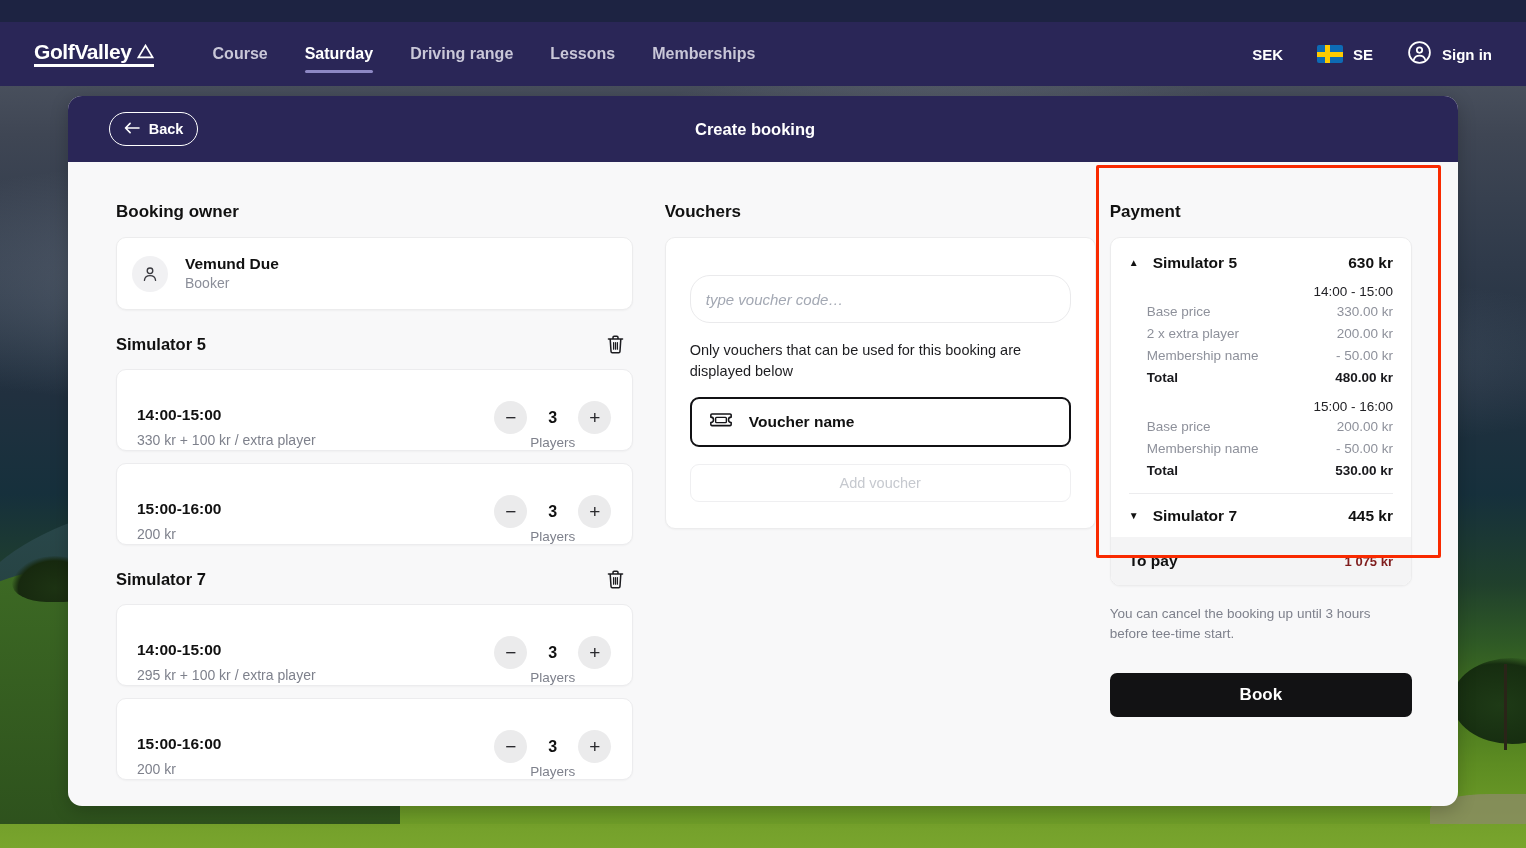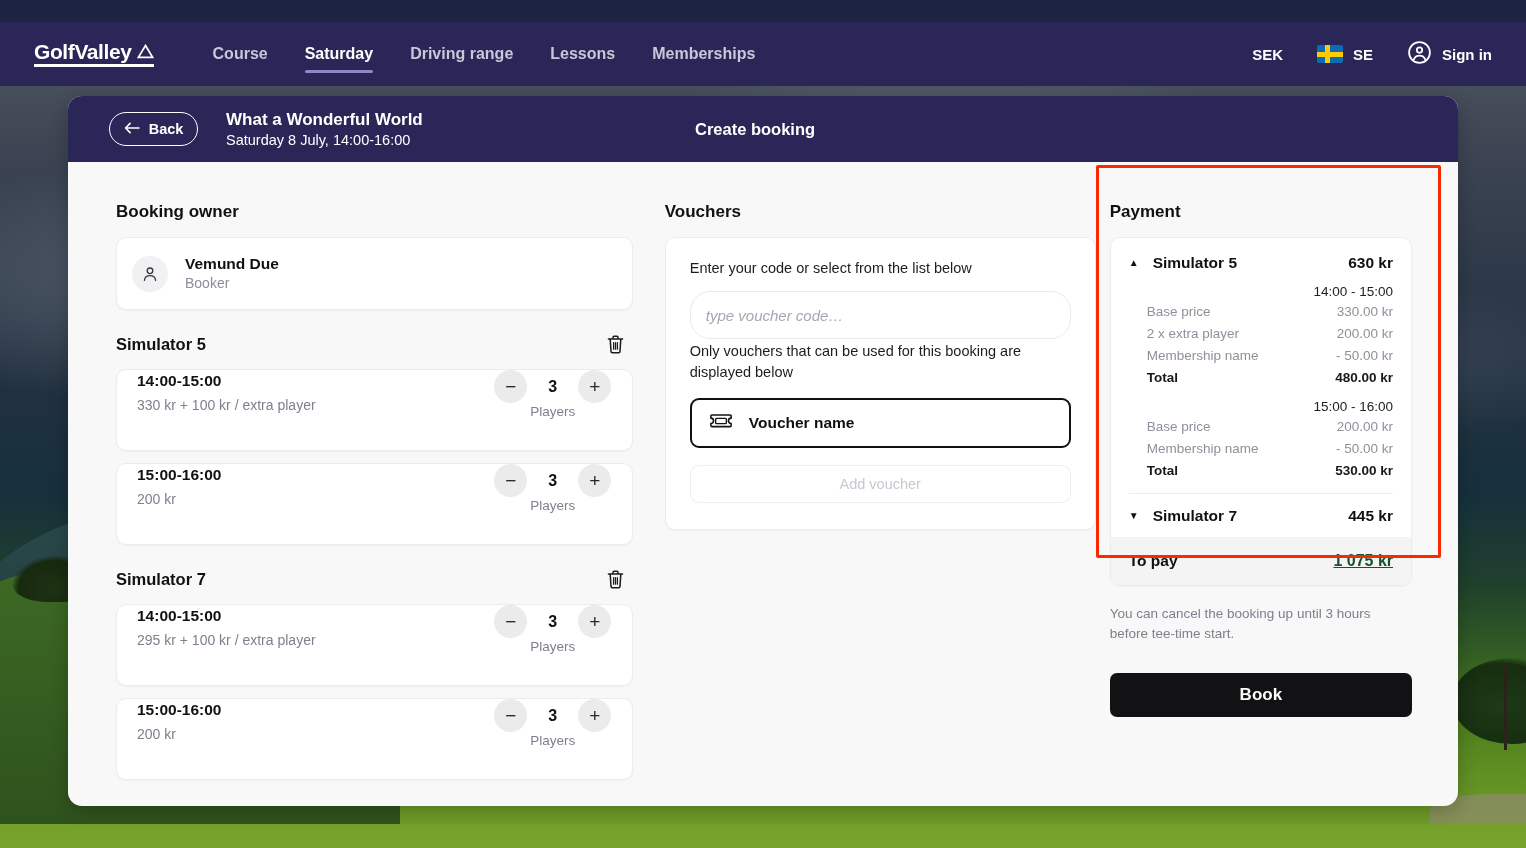--- a/index.html
+++ b/index.html
@@ -266,21 +266,21 @@
     padding: 2px; line-height: 0;
   }
 
   
   .slot-card {
     background: #ffffff;
     border: 1px solid #ececee;
     border-radius: 10px;
     height: 82px;
     display: flex;
-    align-items: flex-start;
+    align-items: flex-end;
     padding: 0 18px 0 20px;
     margin-bottom: 12px;
     box-shadow: 0 1px 2px rgba(0,0,0,.035);
   }
   .slot-info { line-height: 1.45; }
   .slot-time { font-size: 15.5px; font-weight: bold; color: #111; }
   .slot-price { font-size: 14px; color: #7e818c; margin-top: 3px; }
   .stepper {
     margin-left: auto;
     display: grid;
@@ -326,21 +326,21 @@
     background: #ffffff;
     font-size: 15px;
     font-style: italic;
     color: #9aa0ab;
     padding: 0 15px;
     font-family: "Liberation Sans", sans-serif;
     outline: none;
   }
   .v-input::placeholder { color: #a3a8b3; font-style: italic; }
   .v-note {
-    margin-top: 2px;
+    margin-top: 17px;
     font-size: 14.5px;
     color: #1d1d20;
     line-height: 1.42;
     max-width: 355px;
   }
   .v-item {
     margin-top: 16px;
     height: 50px;
     border: 2px solid #111114;
     border-radius: 9px;
@@ -421,21 +421,21 @@
   .pay-group-head.second { margin-top: 13px; padding-bottom: 4px; }
 
   .pay-topay {
     background: #f4f4f5;
     display: flex;
     align-items: center;
     justify-content: space-between;
     padding: 15px 18px;
   }
   .pay-topay-label { font-size: 15.5px; font-weight: bold; color: #111; }
-  .pay-topay-val { font-size: 16px; font-weight: bold; color: #14532d; text-decoration: underline; }
+  .pay-topay-val { font-size: 13px; font-weight: bold; color: #7f1d1d; }
 
   .terms {
     margin-top: 18px;
     font-size: 13.5px;
     color: #7e818c;
     line-height: 1.45;
   }
   .terms + .terms { margin-top: 16px; }
 
   .book-btn {
@@ -507,24 +507,20 @@
   <div class="sheet-head">
     <button class="back-btn">
       <span>
         <svg width="16" height="12" viewBox="0 0 16 12" fill="none">
           <path d="M15 6H1.5M1.5 6l4.6-4.6M1.5 6l4.6 4.6" stroke="#ffffff" stroke-width="1.6" stroke-linecap="round" stroke-linejoin="round"></path>
         </svg>
       </span>
       <span>Back</span>
     </button>
 
-    <div class="head-titles">
-      <div class="head-title">What a Wonderful World</div>
-      <div class="head-sub">Saturday 8 July, 14:00-16:00</div>
-    </div>
 
     <div class="head-center">Create booking</div>
   </div>
 
   <div class="sheet-body">
 
     <div class="col-left">
       <div class="col-title">Booking owner</div>
 
       <div class="owner-card">
@@ -614,21 +610,20 @@
           <button class="step-btn">+</button>
           <span class="step-label">Players</span>
         </div>
       </div>
     </div>
 
     <div class="col-mid">
       <div class="col-title">Vouchers</div>
 
       <div class="voucher-card">
-        <div class="v-label">Enter your code or select from the list below</div>
 
         <input class="v-input" type="text" placeholder="type voucher code…" style="">
 
         <div class="v-note">Only vouchers that can be used for this booking are displayed below</div>
 
         <div class="v-item">
           <span>
             <svg width="24" height="16" viewBox="0 0 26 17" fill="none">
               <path d="M2 3.2v2.2a2.9 2.9 0 0 1 0 5.8v2.2a1.2 1.2 0 0 0 1.2 1.2h19.6a1.2 1.2 0 0 0 1.2-1.2v-2.2a2.9 2.9 0 0 1 0-5.8V3.2A1.2 1.2 0 0 0 22.8 2H3.2A1.2 1.2 0 0 0 2 3.2z" stroke="#141418" stroke-width="1.7" stroke-linejoin="round"></path>
               <rect x="7.2" y="5.6" width="11.6" height="5.8" rx="1" stroke="#141418" stroke-width="1.5"></rect>

